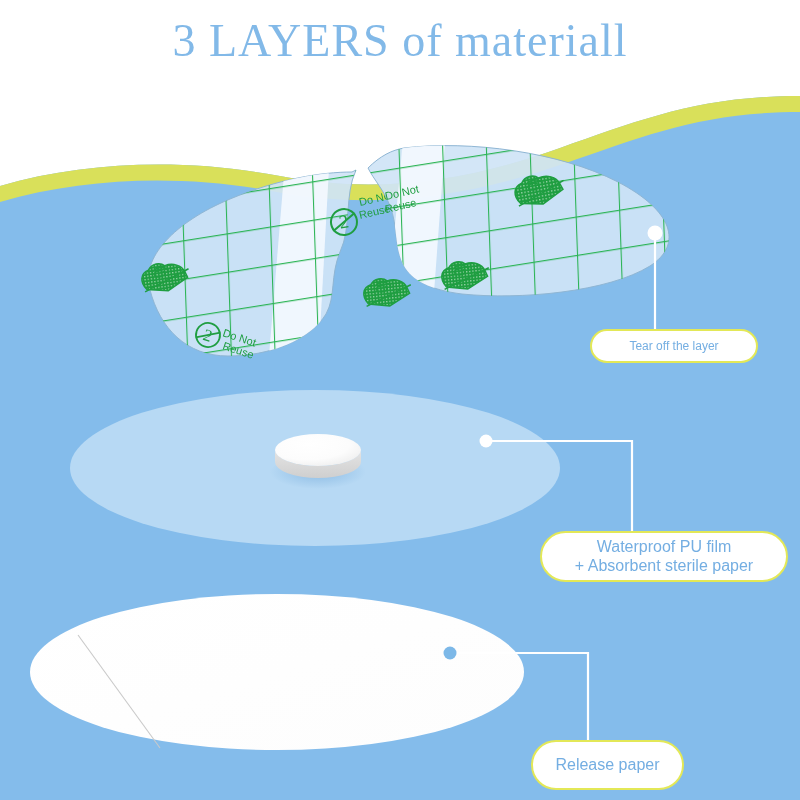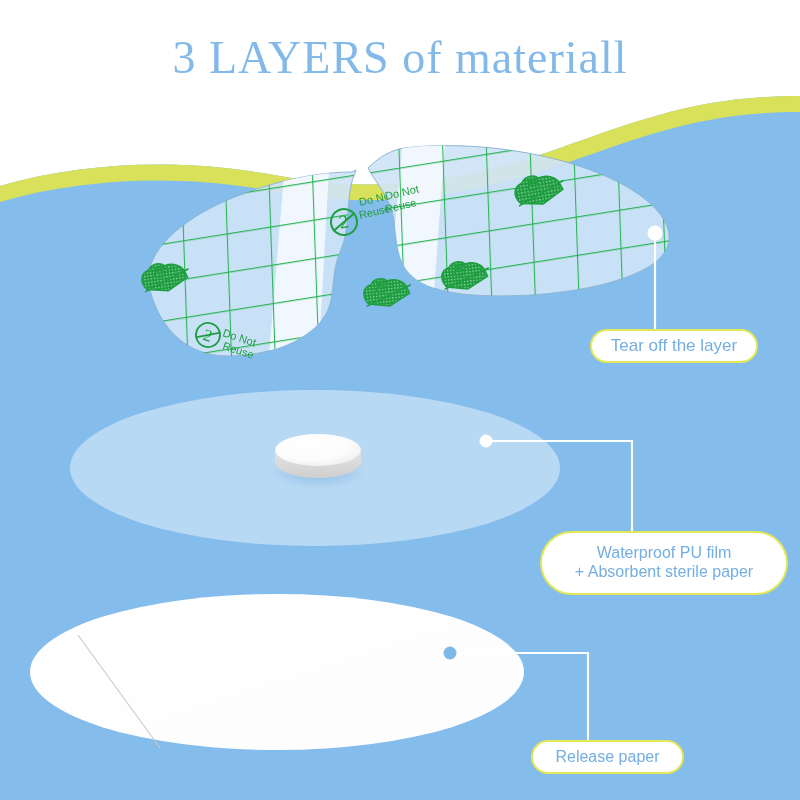--- a/index.html
+++ b/index.html
@@ -13,21 +13,21 @@
     height: 800px;
     overflow: hidden;
     background: #ffffff;
     font-family: "Liberation Sans", sans-serif;
   }
 
   
   #title {
     position: absolute;
     left: 0;
-    top: 31px;
+    top: 14px;
     width: 800px;
     text-align: center;
     font-family: "Liberation Serif", serif;
     font-size: 46px;
     font-weight: 400;
     letter-spacing: 1px;
     color: #82b9e8;
     white-space: pre;
     z-index: 40;
   }
@@ -78,34 +78,34 @@
     flex-direction: column;
     align-items: center;
     justify-content: center;
     white-space: nowrap;
   }
   #pill-tear {
     left: 590px;
     top: 329px;
     width: 168px;
     height: 34px;
-    font-size: 17px;
+    font-size: 12px;
   }
   #pill-pu {
     left: 540px;
     top: 531px;
     width: 248px;
-    height: 64px;
+    height: 51px;
     font-size: 16px;
   }
   #pill-release {
     left: 531px;
     top: 740px;
     width: 153px;
-    height: 34px;
+    height: 50px;
     font-size: 16px;
   }
 
   .pill-line { display: block; }
 </style>
 </head>
 <body>
 
 <div id="stage">
 

